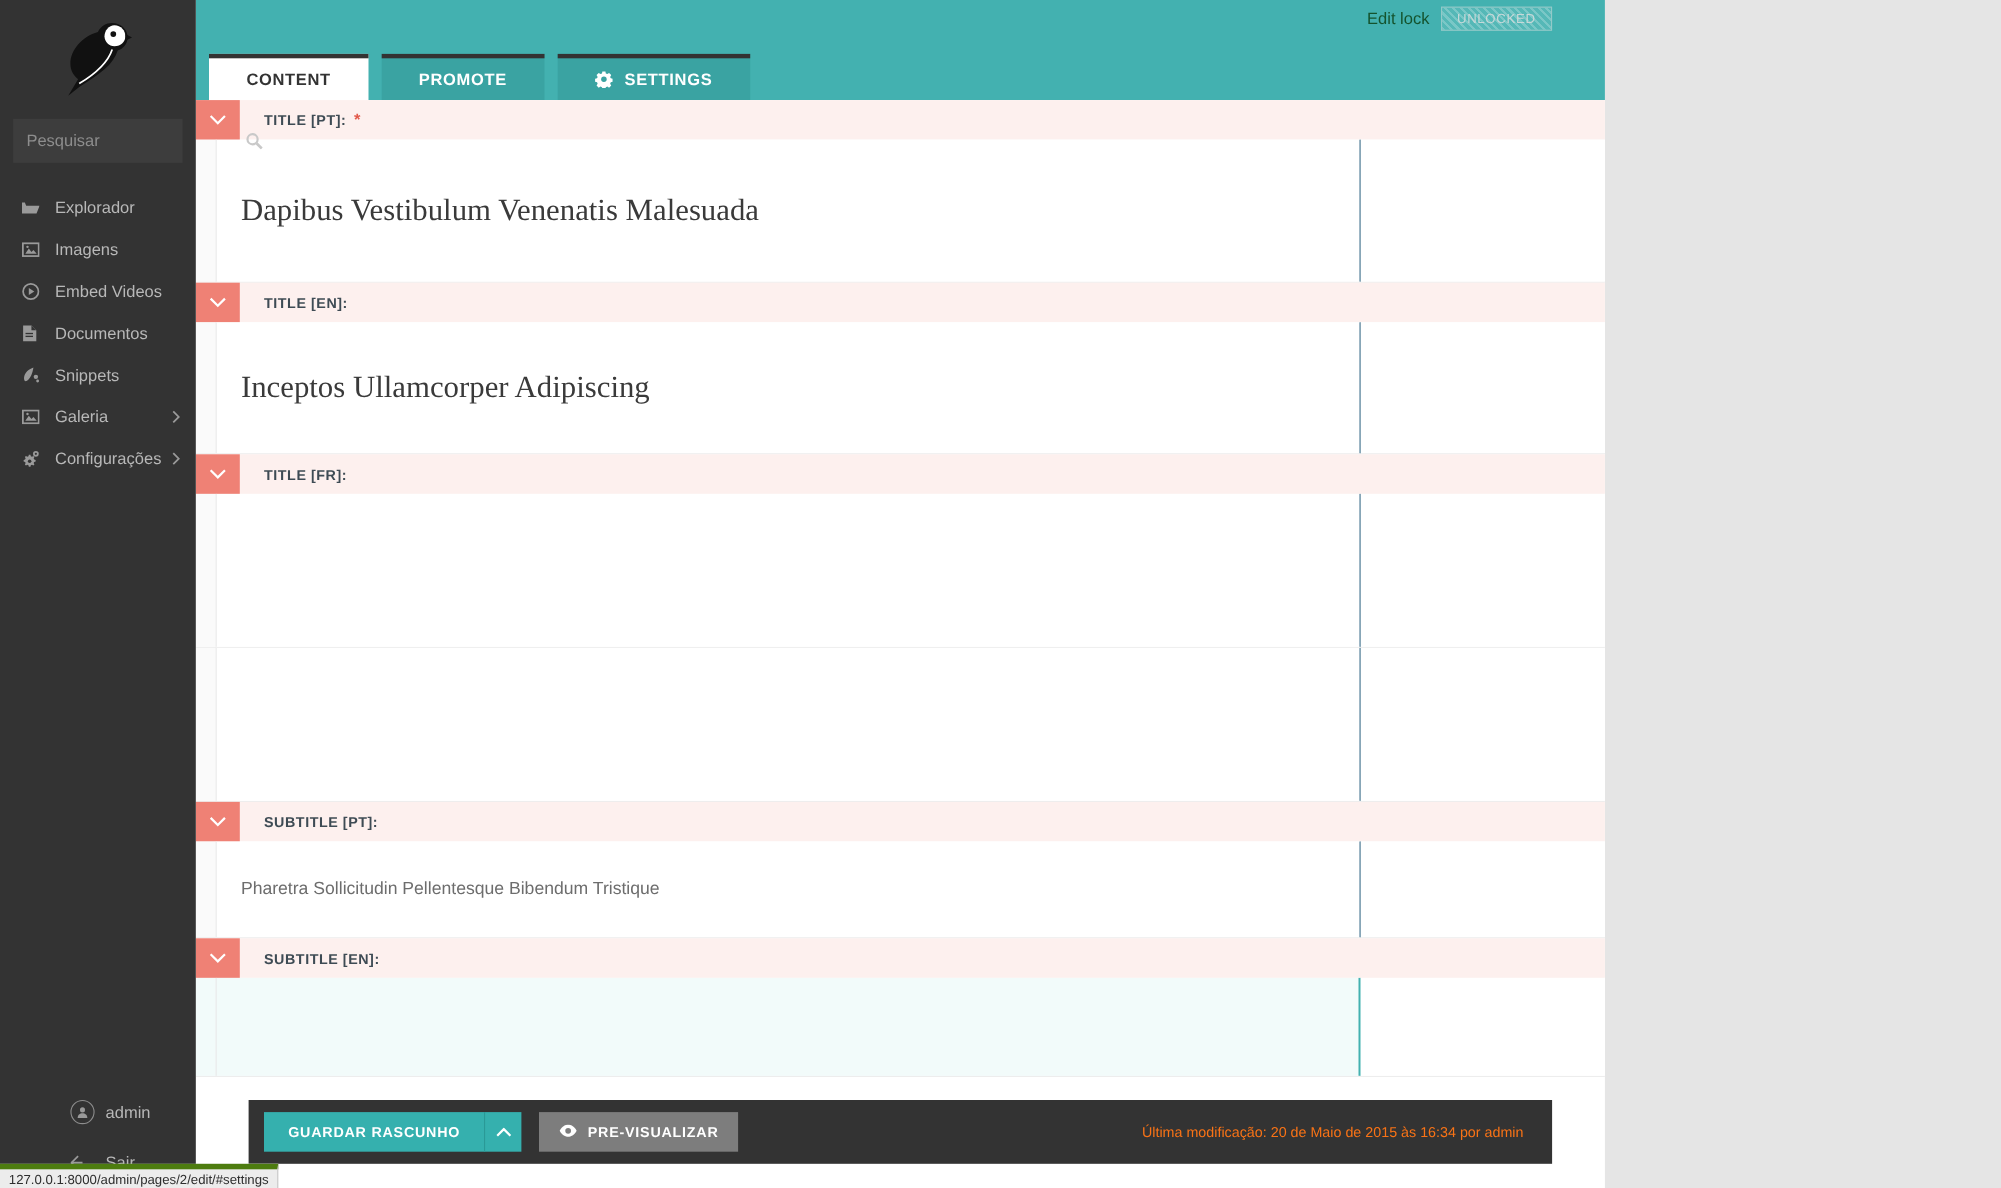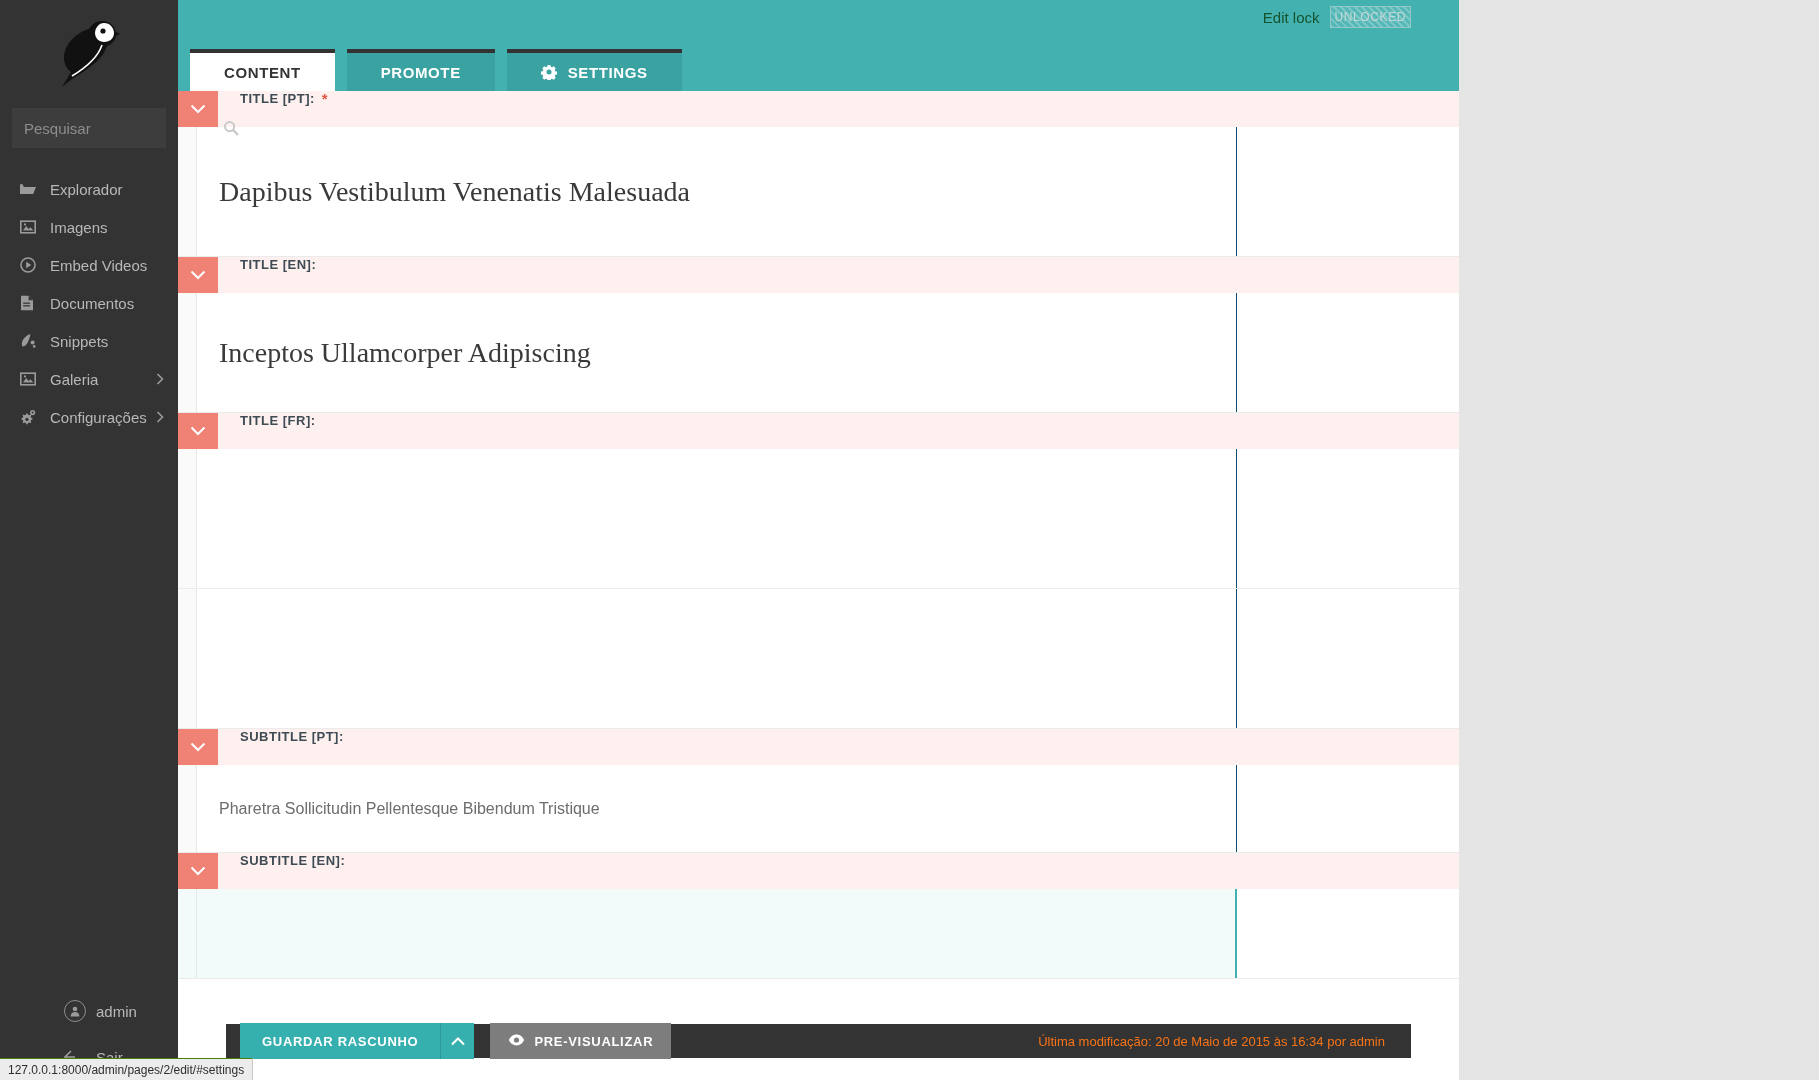--- a/index.html
+++ b/index.html
@@ -129,21 +129,21 @@
     gap: 10px;
   }
   #editlock-label {
     color: #14532d;
     font-size: 15px;
   }
   #editlock-badge {
     font-size: 12px;
     letter-spacing: 0.6px;
     color: #c7d8d8;
-    padding: 3px 4px;
+    padding: 3px 14px;
     border: 1px solid #93c9c8;
     background-color: #55b8b7;
     background-image: repeating-linear-gradient(
       45deg,
       rgba(255,255,255,0.22) 0px,
       rgba(255,255,255,0.22) 2px,
       rgba(255,255,255,0) 2px,
       rgba(255,255,255,0) 5px
     );
     cursor: pointer;
@@ -192,21 +192,21 @@
     width: 40px;
     background: #ef8175;
     display: flex;
     align-items: center;
     justify-content: center;
     cursor: pointer;
     color: #ffffff;
   }
   .field-title {
     display: flex;
-    align-items: flex-start;
+    align-items: center;
     padding-left: 22px;
     font-size: 13px;
     font-weight: bold;
     letter-spacing: 0.5px;
     color: #3e4b54;
   }
   .req-star { color: #e2594a; margin-left: 7px; font-size: 15px; line-height: 1; }
 
   .field-body {
     display: flex;
@@ -250,21 +250,21 @@
     background: #f2fbfa;
     border-right: 2px solid #43b1b0;
   }
   .field-body.focused .field-gutter { background: #f2fbfa; }
 
   
   #actionbar {
     position: absolute;
     left: 48px; bottom: 22px;
     width: 1185px;
-    height: 34px;
+    height: 58px;
     background: #333333;
     display: flex;
     align-items: center;
     padding: 0 14px;
     z-index: 20;
   }
   .btn {
     height: 36px;
     display: flex;
     align-items: center;
@@ -300,21 +300,21 @@
     padding-right: 12px;
   }
 
   
   #statusbar {
     position: absolute;
     left: 0; bottom: 0;
     height: 22px;
     max-width: 610px;
     background: #ececec;
-    border-top: 1px solid #4d7c0f;
+    border-top: 5px solid #4d7c0f;
     border-right: 1px solid #c8c8c8;
     display: flex;
     align-items: center;
     padding: 0 8px;
     font-size: 12px;
     color: #2e2e2e;
     z-index: 60;
     white-space: nowrap;
   }
 </style>

